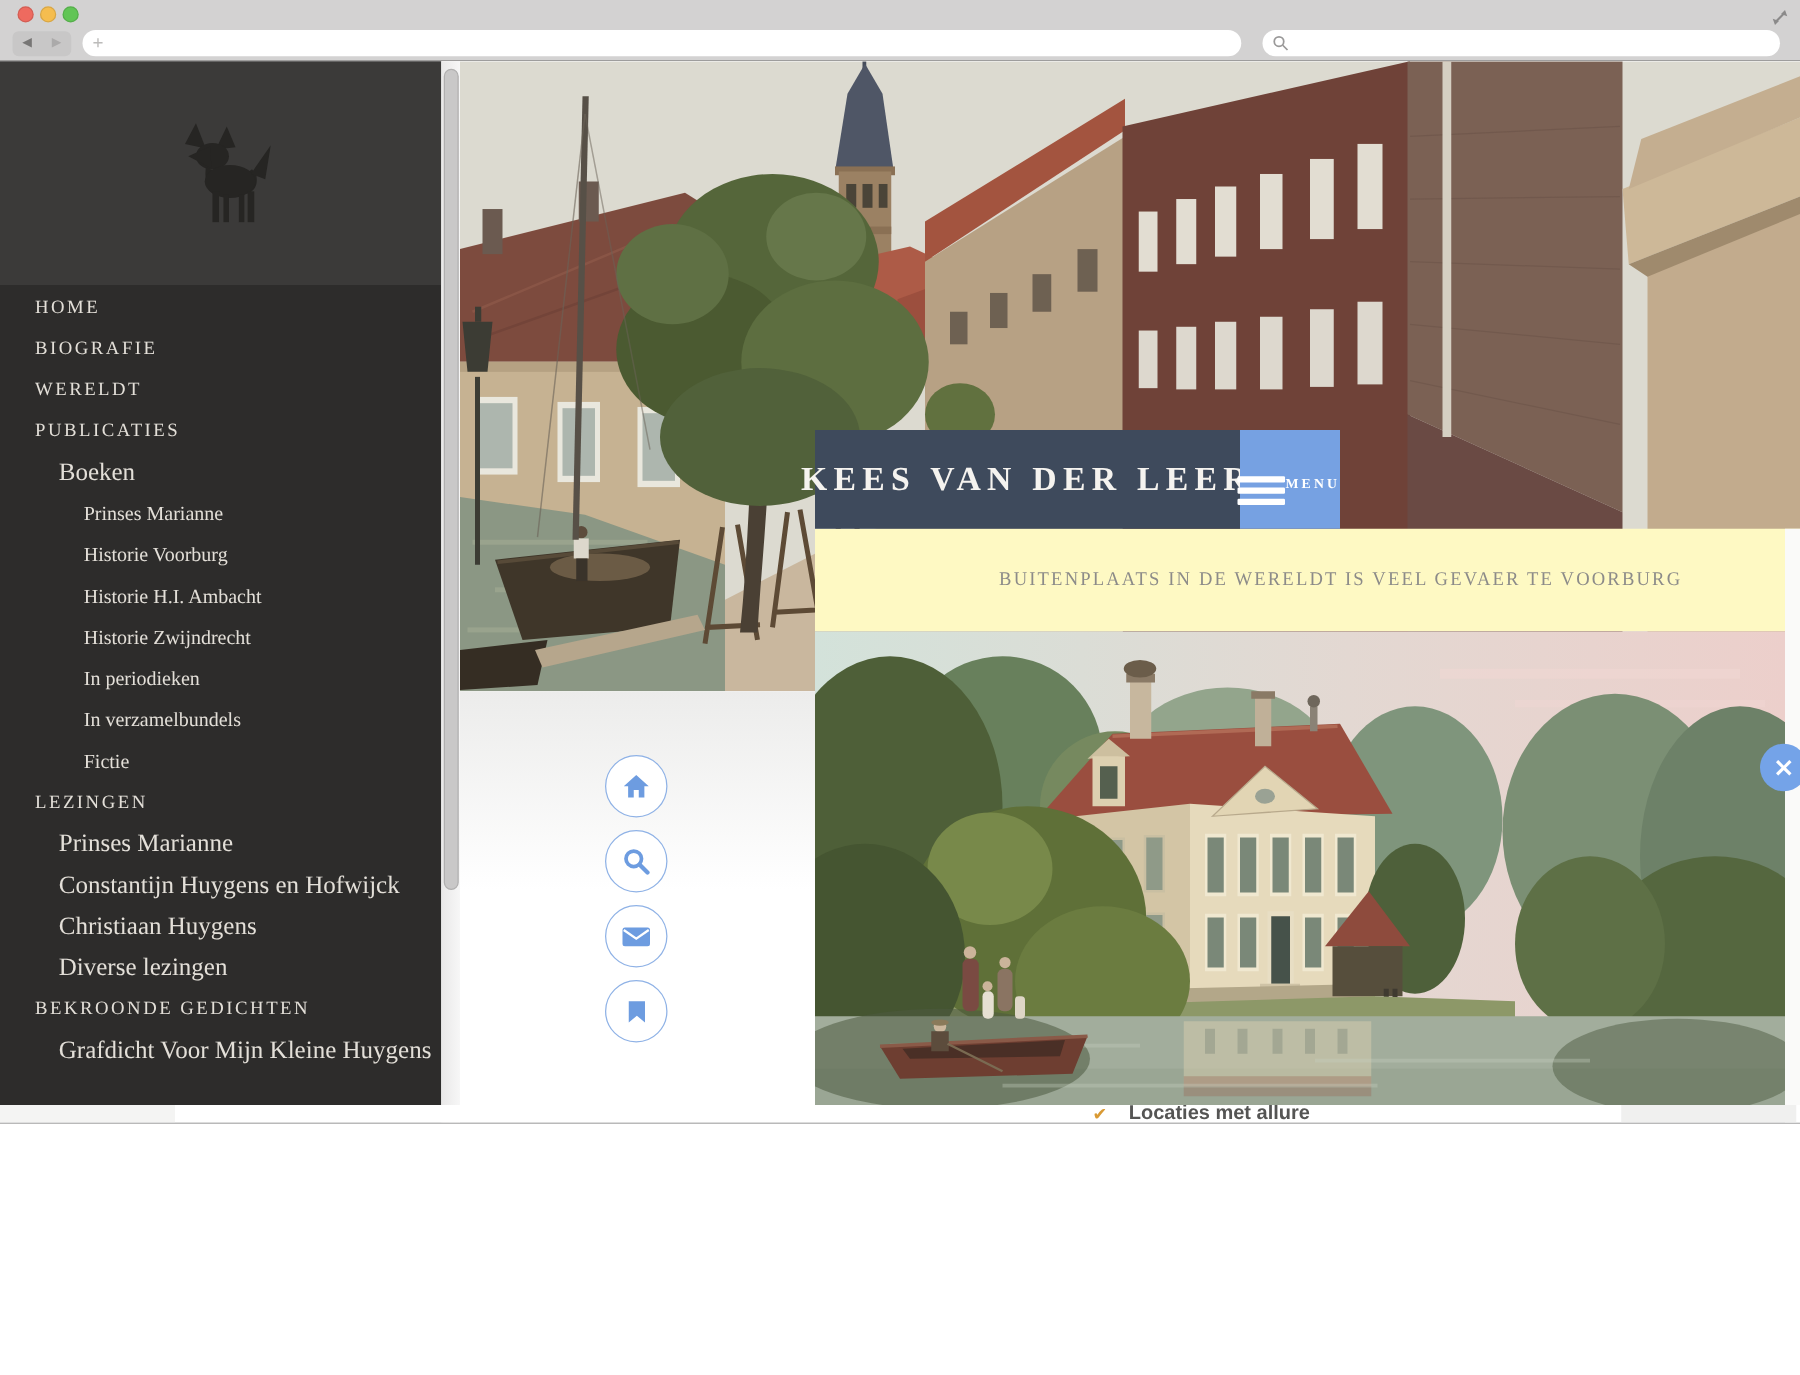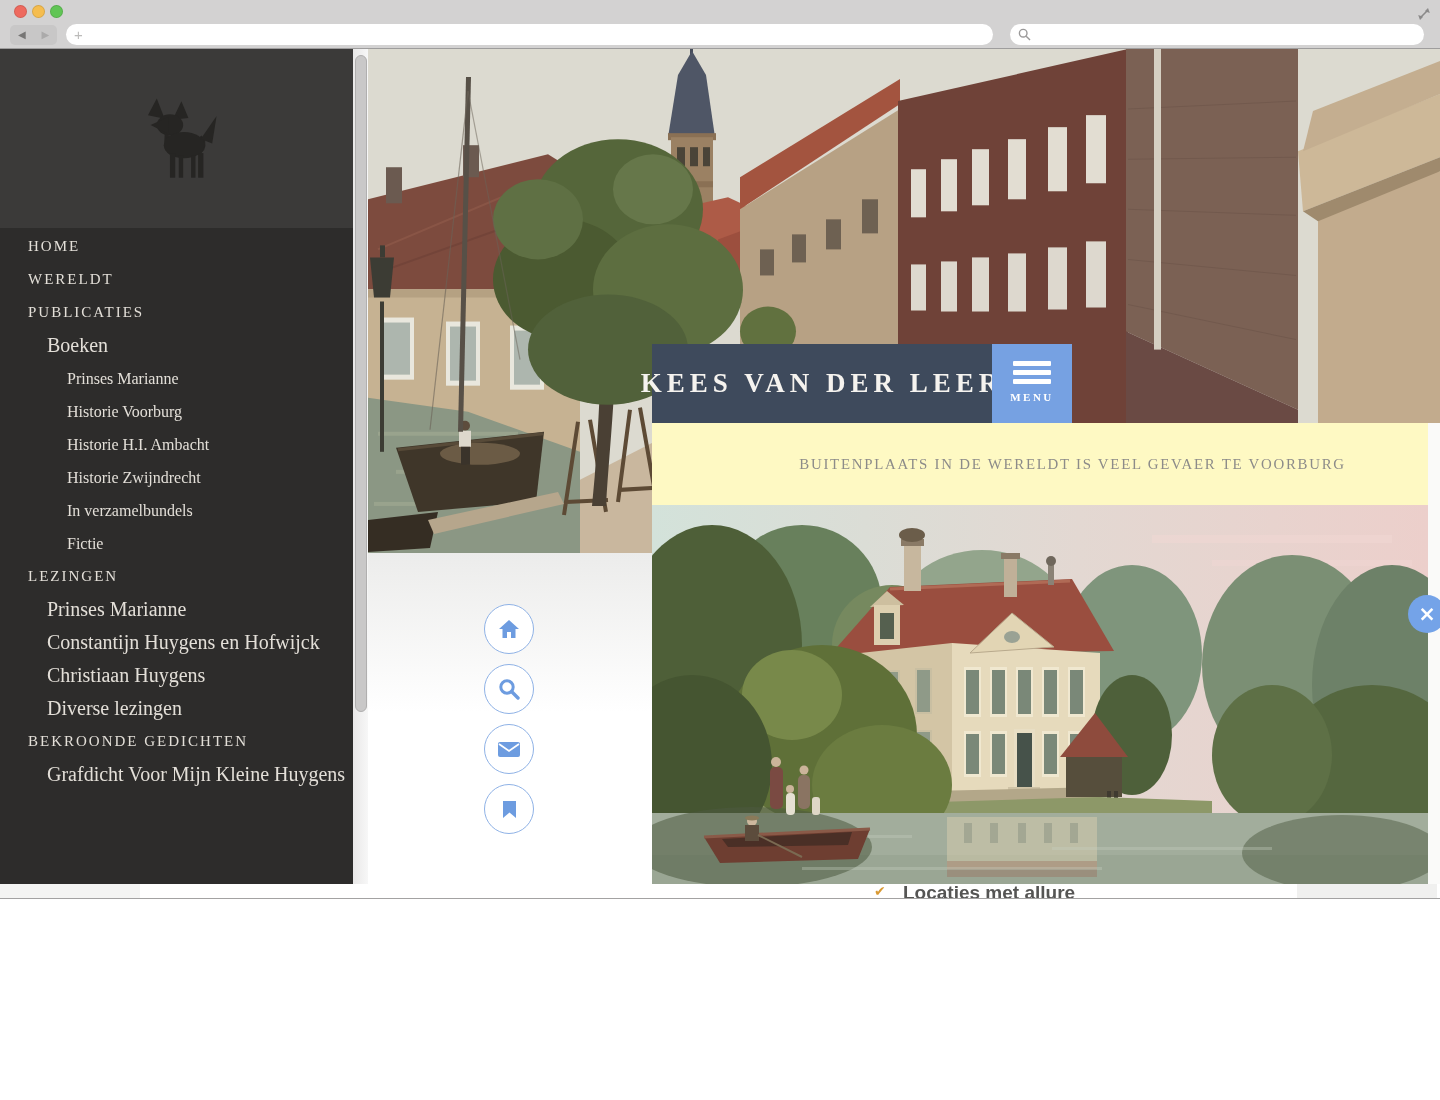--- a/index.html
+++ b/index.html
@@ -48,40 +48,40 @@
   .hero svg,.photo2 svg{display:block;width:100%;height:100%;}
 
   
   .leftcol{position:absolute;left:368px;top:504px;width:284px;height:331px;background:linear-gradient(180deg,#ececeb,#ffffff 48%);z-index:1;}
   .qa{position:absolute;width:50px;height:50px;border-radius:50%;background:#fff;border:1px solid #8fb2e6;z-index:2;display:flex;align-items:center;justify-content:center;cursor:pointer;padding:0;}
   .qa svg{display:block;}
 
   
   .masthead{position:absolute;left:652px;top:295px;width:340px;height:79px;background:#3e4a5c;z-index:3;display:flex;align-items:center;justify-content:center;}
   .masthead h1{margin:0;font-family:"Liberation Serif","DejaVu Serif",serif;font-weight:700;font-size:27px;letter-spacing:5px;color:#f5f3ef;white-space:nowrap;}
-  .menubtn{position:absolute;left:992px;top:295px;width:80px;height:79px;background:#76a1e2;border:none;z-index:3;cursor:pointer;display:flex;flex-direction:column;align-items:center;padding:0;}
+  .menubtn{position:absolute;left:992px;top:295px;width:80px;height:79px;background:#76a1e2;border:none;z-index:3;cursor:pointer;display:flex;flex-direction:row;align-items:center;padding:0;justify-content:flex-end;}
   .bars{margin-top:17px;display:flex;flex-direction:column;gap:4px;}
   .bars i{display:block;width:38px;height:5px;background:#fff;border-radius:1px;}
   .menubtn .mlabel{margin-top:7px;font-family:"Liberation Serif","DejaVu Serif",serif;font-size:11px;font-weight:700;letter-spacing:2.5px;color:#fff;}
 
   
   .band{position:absolute;left:652px;top:374px;width:788px;height:82px;background:#fef9c3;z-index:2;display:flex;align-items:center;justify-content:center;}
   .band p{margin:0;padding-left:56px;font-family:"Liberation Serif","DejaVu Serif",serif;font-size:15.5px;letter-spacing:1.8px;color:#8c8b89;white-space:nowrap;transform:scaleX(.96);}
 
   .rightstrip{position:absolute;left:1428px;top:374px;width:12px;height:475px;background:#fafaf9;z-index:2;}
 
   
   .closefab{position:absolute;left:1408px;top:546px;width:38px;height:38px;border-radius:50%;background:#74a3e8;border:none;z-index:4;color:#fff;font-size:21px;font-weight:900;line-height:36px;text-align:center;padding:0;cursor:pointer;font-family:"DejaVu Sans",sans-serif;}
 
   
   .bottomstrip{position:absolute;left:0;top:835px;width:1440px;height:14px;background:#ffffff;z-index:3;overflow:hidden;}
   .bs-gray-l{position:absolute;left:0;top:0;width:140px;height:14px;background:#f4f4f3;}
   .bs-gray-r{position:absolute;left:1297px;top:0;width:140px;height:14px;background:#f0f0ef;}
   .bs-check{position:absolute;left:874px;top:-1px;color:#d99a34;font-size:14px;font-weight:700;}
-  .bs-label{position:absolute;left:903px;top:-2px;color:#555554;font-size:19px;font-weight:700;}
+  .bs-label{position:absolute;left:903px;top:-2px;color:#555554;font-size:16px;font-weight:700;}
 </style>
 </head>
 <body>
 
 <div class="stage">
 
   <div class="chrome">
     <span class="tl red"></span>
     <span class="tl yellow"></span>
     <span class="tl green"></span>
@@ -120,27 +120,29 @@
             <polygon points="77,50 95,24 90,55"></polygon>
             <rect x="42" y="66" width="6" height="28"></rect>
             <rect x="52" y="69" width="5" height="25"></rect>
             <rect x="66" y="69" width="5" height="25"></rect>
             <rect x="74" y="66" width="6" height="28"></rect>
           </g>
         </svg>
       </div>
       <nav class="menu">
           <div class="mi lvl0">HOME</div>
+          <div class="mi lvl0">BIOGRAFIE</div>
           <div class="mi lvl0">WERELDT</div>
           <div class="mi lvl0">PUBLICATIES</div>
           <div class="mi lvl1">Boeken</div>
           <div class="mi lvl2">Prinses Marianne</div>
           <div class="mi lvl2">Historie Voorburg</div>
           <div class="mi lvl2">Historie H.I. Ambacht</div>
           <div class="mi lvl2">Historie Zwijndrecht</div>
+          <div class="mi lvl2">In periodieken</div>
           <div class="mi lvl2">In verzamelbundels</div>
           <div class="mi lvl2">Fictie</div>
           <div class="mi lvl0">LEZINGEN</div>
           <div class="mi lvl1">Prinses Marianne</div>
           <div class="mi lvl1">Constantijn Huygens en Hofwijck</div>
           <div class="mi lvl1">Christiaan Huygens</div>
           <div class="mi lvl1">Diverse lezingen</div>
           <div class="mi lvl0">BEKROONDE GEDICHTEN</div>
           <div class="mi lvl1">Grafdicht Voor Mijn Kleine Huygens</div>
         </nav>

